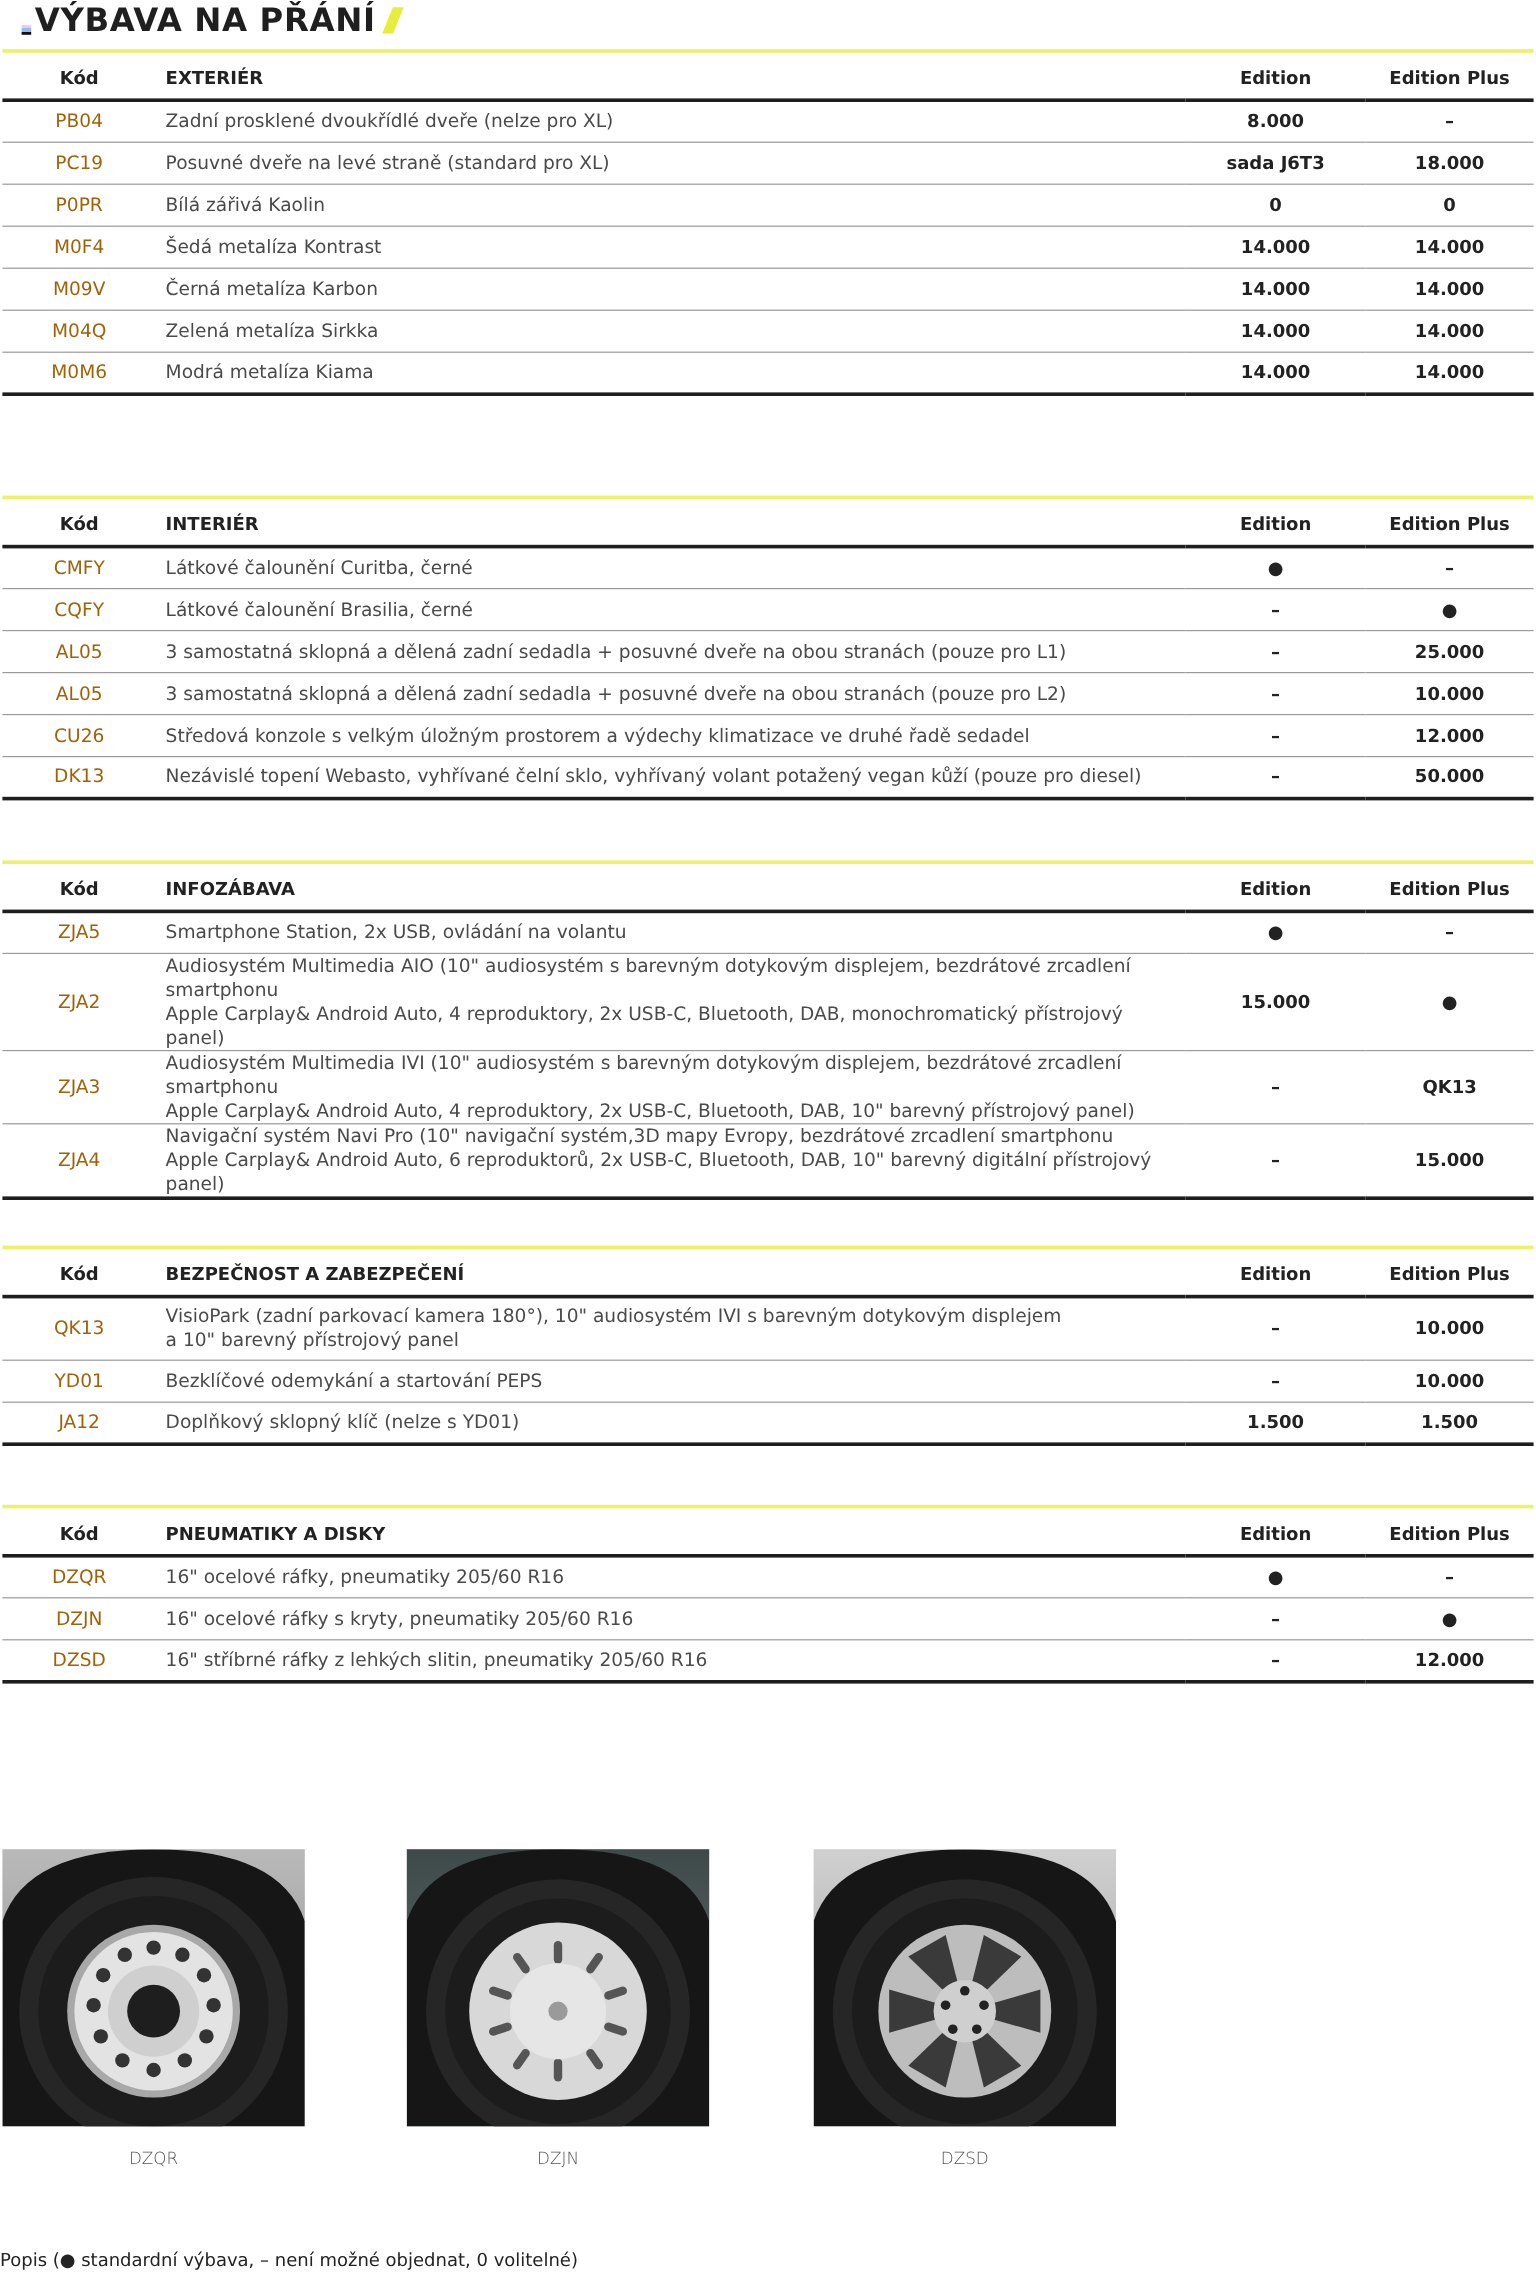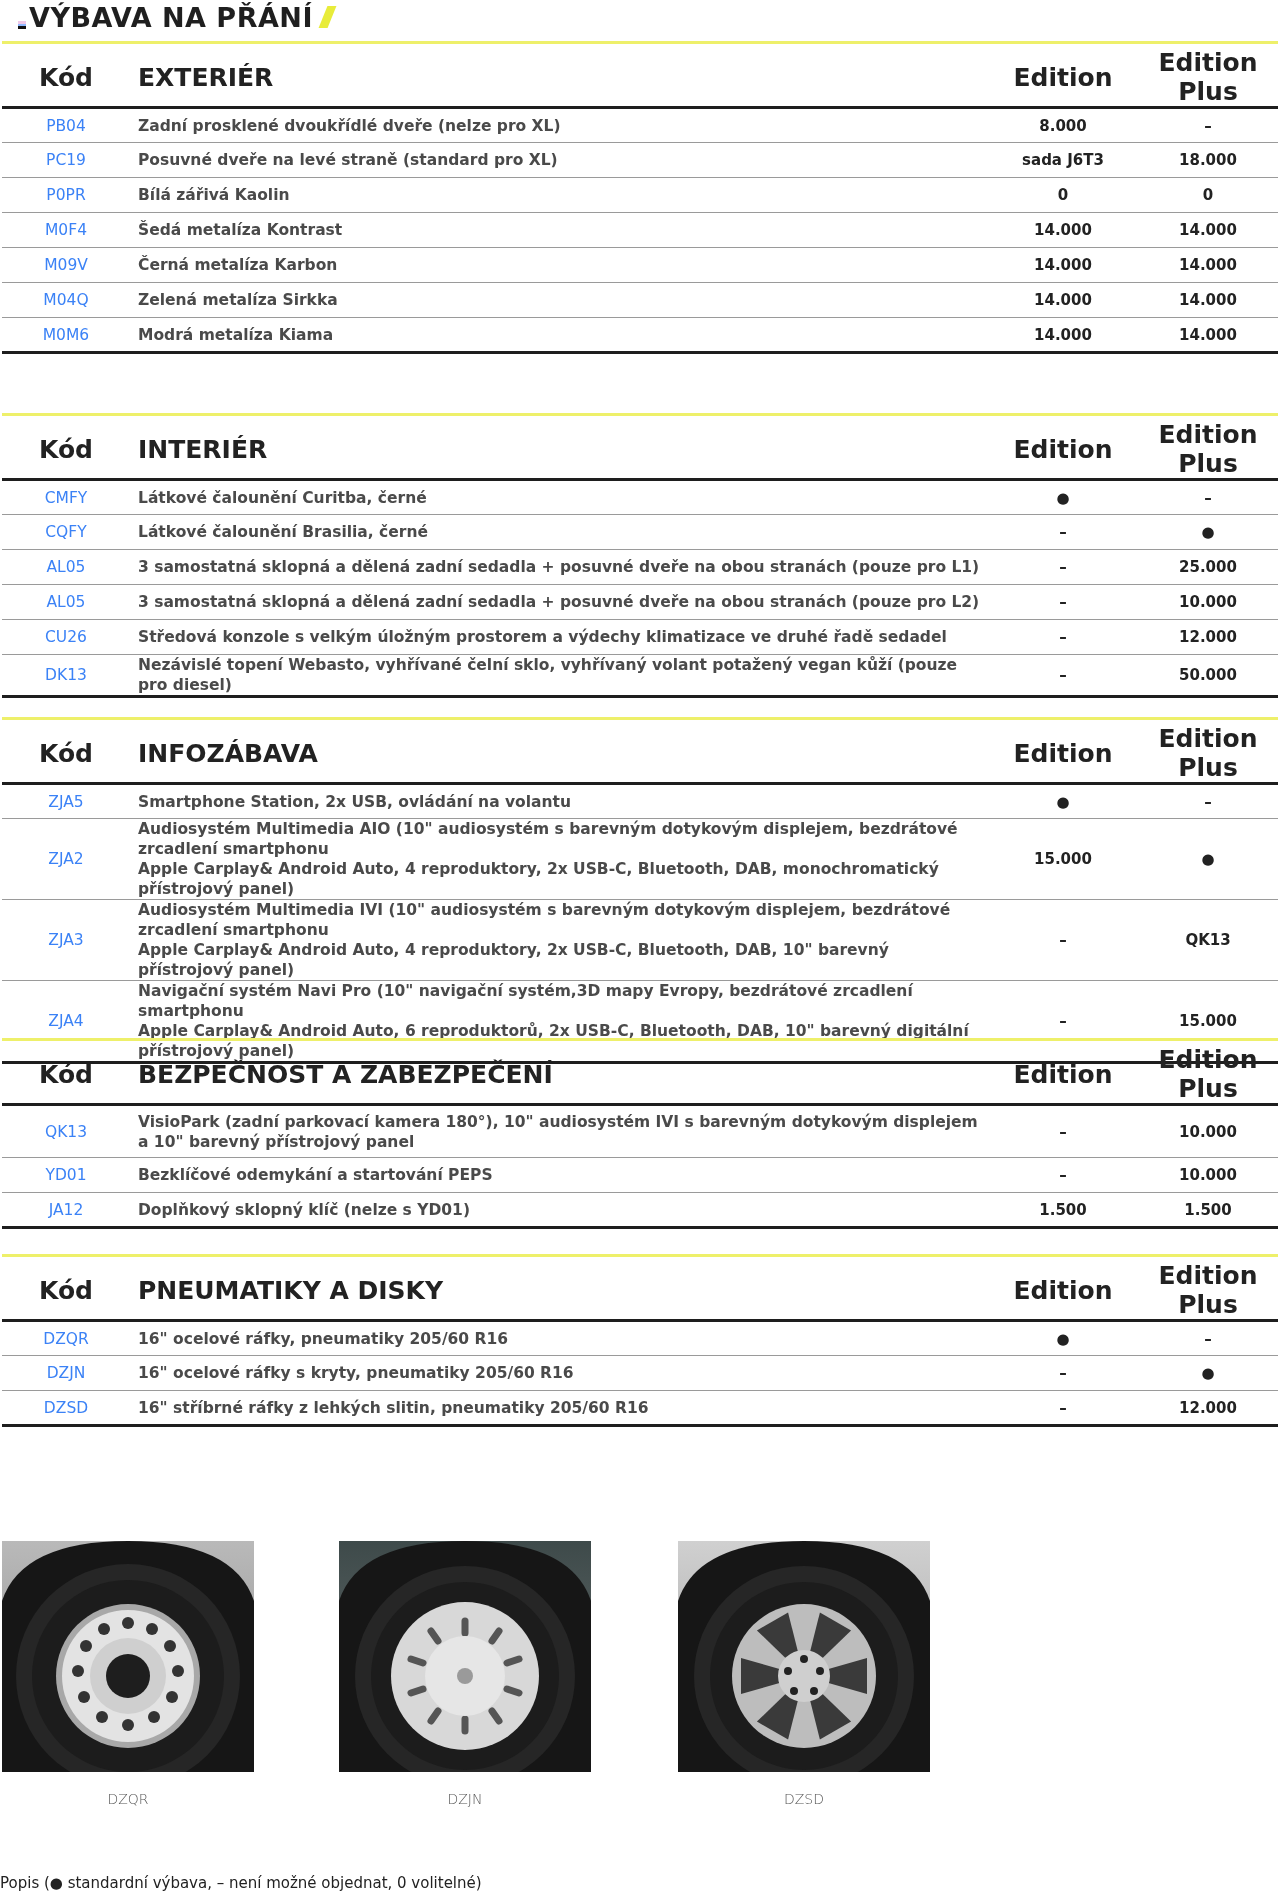--- a/index.html
+++ b/index.html
@@ -21,35 +21,35 @@
     .title-slash {
       display: inline-block; width: 9px; height: 22px; margin-left: 10px;
       background: #e8ec3a; transform: skewX(-22deg);
     }
 
     .section { position: absolute; left: 0; width: 1280px; }
     .yellow-rule { height: 3px; background: #eef06a; width: 1276px; margin-left: 2px; }
     .table { width: 1276px; margin-left: 2px; border-collapse: collapse; }
     .thead-row { height: 39px; border-bottom: 3px solid #1e1e1e; }
     .th {
-      font-family: "DejaVu Sans", sans-serif; font-weight: bold; font-size: 25px; color: #222;
+      font-family: "DejaVu Sans", sans-serif; font-weight: bold; font-size: 15px; color: #222;
       vertical-align: middle; padding-top: 4px;
     }
     .col-code { width: 128px; text-align: center; }
     .col-desc { text-align: left; padding-left: 8px; }
     .col-ed { width: 150px; text-align: center; }
     .col-edp { width: 140px; text-align: center; }
 
     .row { border-bottom: 1.5px solid #9a9a9a; }
     .row.last { border-bottom: 3px solid #1e1e1e; }
     .row.h1 { height: 35px; }
     .row.h2 { height: 53px; }
     .td { font-size: 15.5px; vertical-align: middle; color: #4a4a4a; }
-    .td.code { text-align: center; font-weight: normal; color: #3b82f6; }
-    .td.desc { padding-left: 8px; line-height: 20px; font-weight: 700; }
+    .td.code { text-align: center; font-weight: normal; color: #a16207; }
+    .td.desc { padding-left: 8px; line-height: 20px; font-weight: 400; }
     .td.val { text-align: center; font-weight: bold; color: #222; font-size: 15px; }
 
     .wheels { position: absolute; top: 1541px; left: 0; width: 1280px; }
     .wheel {
       position: absolute; top: 0; width: 252px; height: 231px; overflow: hidden;
       background: linear-gradient(#b9b9b9, #8a8a8a);
     }
     .wheel.dzjn-bg { background: linear-gradient(#3e4a4a, #6f7575); }
     .wheel.dzsd-bg { background: linear-gradient(#d0d0d0, #9a9a9a); }
     .wheel svg { position: absolute; left: 0; top: 0; }

